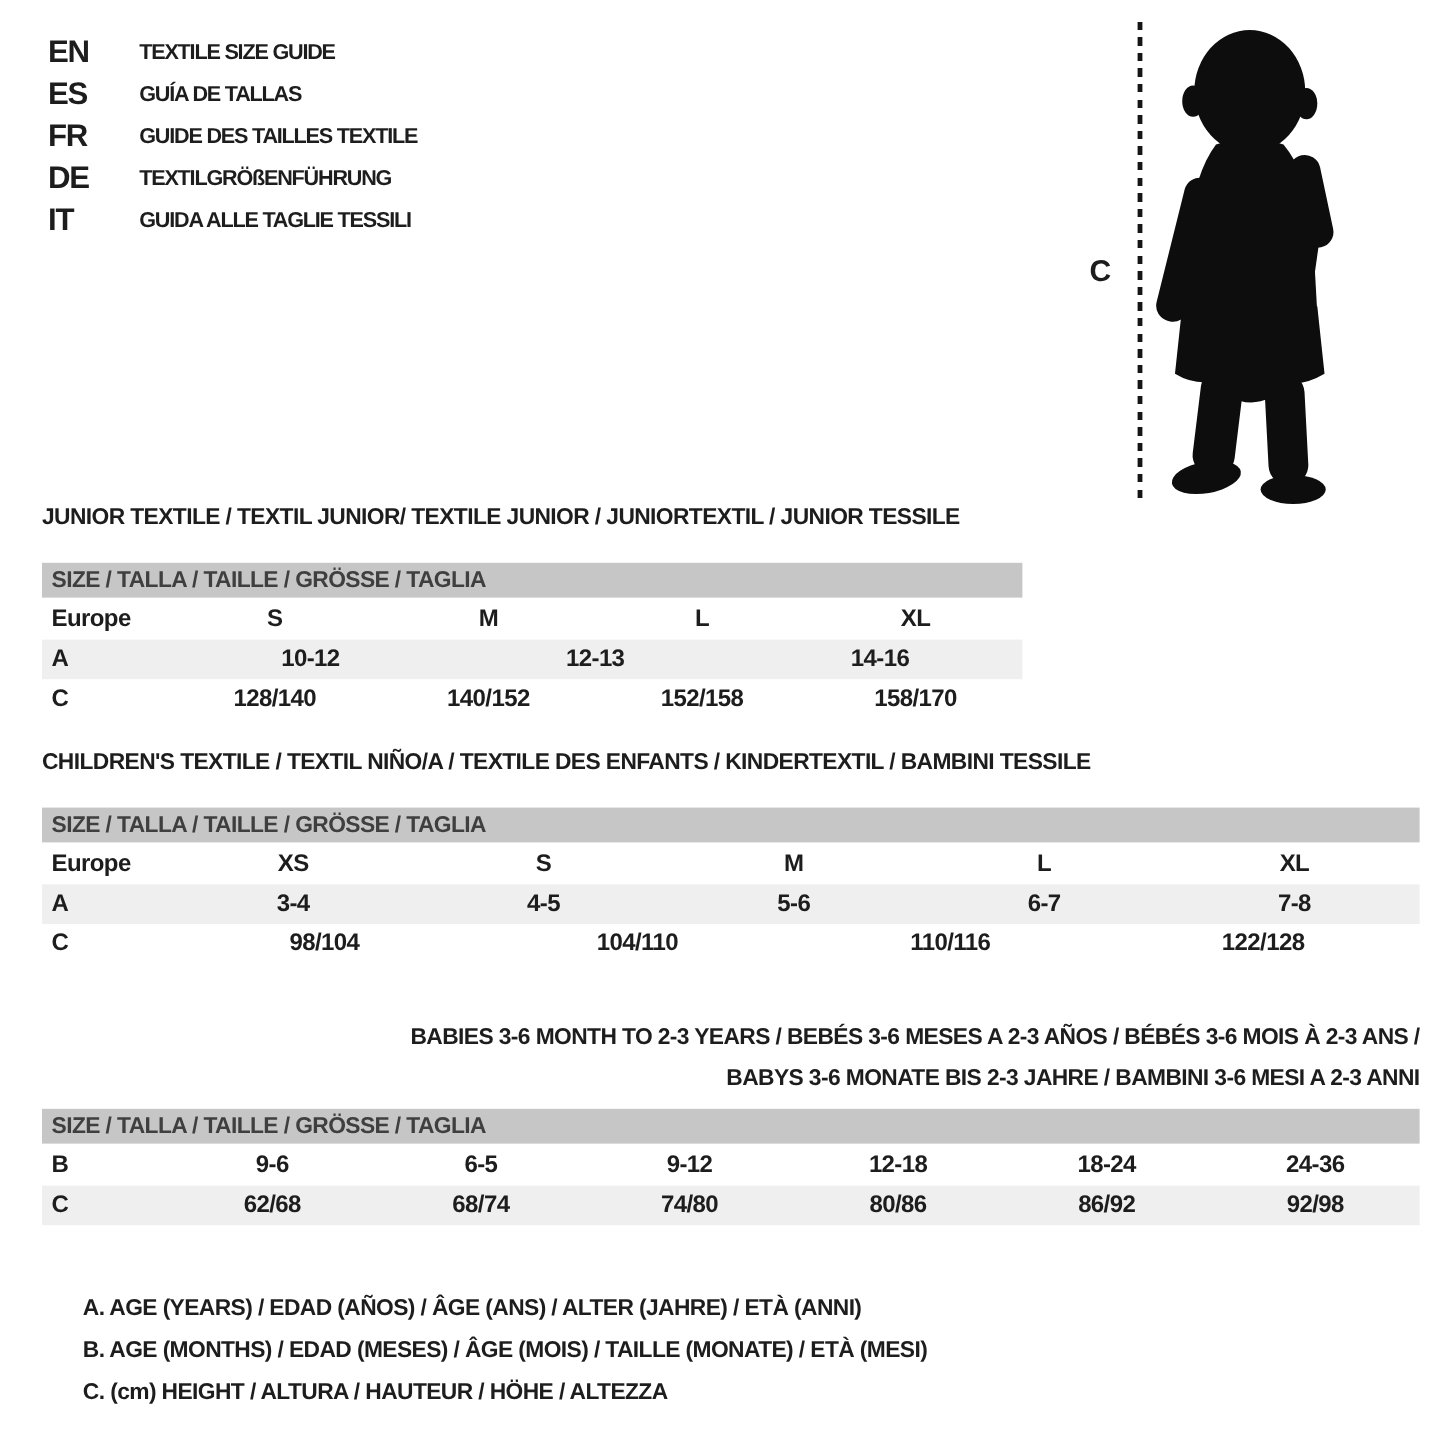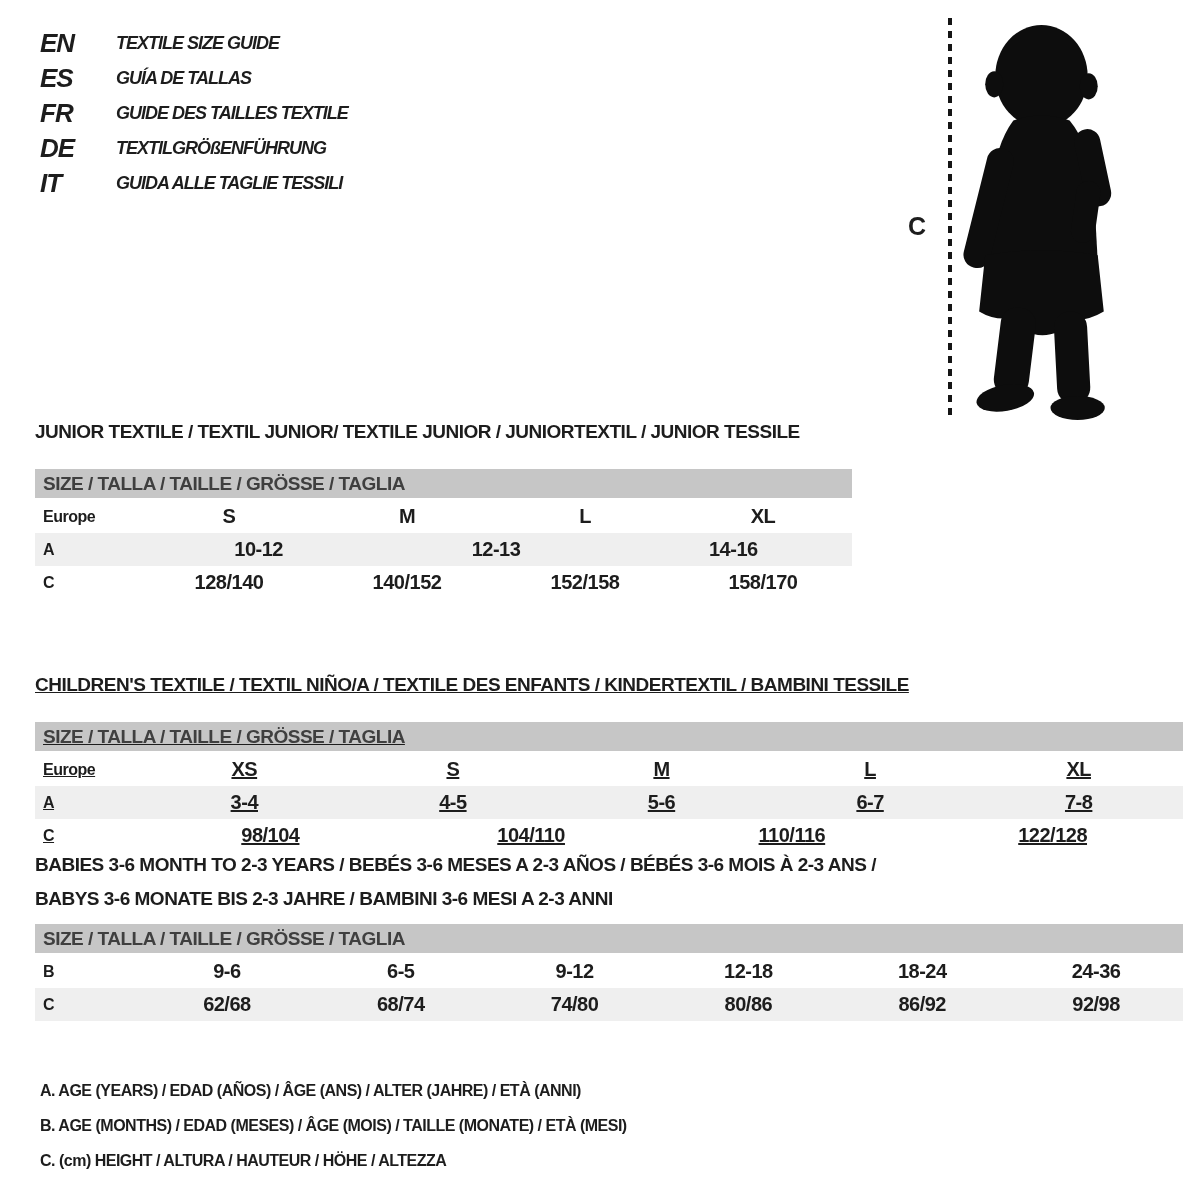--- a/index.html
+++ b/index.html
@@ -5,62 +5,62 @@
   html,body{margin:0;padding:0;}
   .page{
     position:relative;
     width:1200px;height:1200px;
     background:#ffffff;
     font-family:"Liberation Sans", sans-serif;
     color:var(--text,#1d1d1d);
     overflow:hidden;
   }
   
-  .lang-list{position:absolute;top:26px;left:40px;font-style:italic;}
+  .lang-list{position:absolute;top:26px;left:40px;}
   .lang-row{display:flex;height:35px;line-height:35px;}
   .lang-code{width:76px;font-size:26px;font-weight:bold;letter-spacing:-1px;}
   .lang-title{font-size:18px;font-weight:bold;letter-spacing:-1px;white-space:nowrap;}
 
   .figure{position:absolute;top:12px;left:900px;width:265px;height:410px;}
   .dash-line{
     position:absolute;left:48px;top:6px;width:4px;height:400px;
     background-image:repeating-linear-gradient(to bottom,#151515 0px,#151515 7px,transparent 7px,transparent 13px);
   }
   .c-label{position:absolute;left:8px;top:200px;font-size:25px;font-weight:bold;}
   .silhouette{position:absolute;left:60px;top:6px;width:178px;height:402px;}
 
   
   .section{position:absolute;left:35px;}
   .section-junior{top:420px;width:817px;}
-  .section-children{top:673px;width:1148px;text-decoration:underline;}
+  .section-children{top:624px;width:1148px;}
   .section-babies{top:848px;width:1148px;}
   .section-title{
     font-size:19px;font-weight:bold;letter-spacing:-0.5px;
     line-height:24px;white-space:nowrap;margin-bottom:25px;
   }
   .section-babies .section-title{line-height:34px;margin-bottom:0;}
-  .section-babies .title-wrap{margin-bottom:8px;}
+  .section-babies .title-wrap{margin-bottom:8px;text-align:right;}
   .size-header{
     height:29px;line-height:29px;background:var(--bar-bg,#c6c6c6);
     color:var(--bar-text,#3f3f3f);font-size:19px;font-weight:bold;
     letter-spacing:-0.5px;padding-left:8px;margin-bottom:2px;
   }
   .trow{display:flex;height:33px;line-height:33px;}
   .trow.shaded{background:var(--row-bg,#efefef);}
   .tlabel{
-    width:97px;padding-left:8px;font-size:16px;font-weight:bold;
+    width:97px;padding-left:8px;font-size:20px;font-weight:bold;
     letter-spacing:-0.5px;flex:none;
   }
   .tcell{flex:1;text-align:center;font-size:20px;font-weight:bold;letter-spacing:-0.5px;}
 
   
   .legend{position:absolute;top:1073px;left:40px;}
   .legend-line{
-    font-size:16px;font-weight:bold;letter-spacing:-0.5px;
-    line-height:35px;white-space:nowrap;
+    font-size:19px;font-weight:bold;letter-spacing:-0.5px;
+    line-height:35px;white-space:nowrap;margin-left:29px;
   }
 </style>
 </head>
 <body>
 
 <div class="page" style="--bar-bg: #c6c6c6; --bar-text: #3f3f3f; --row-bg: #efefef; --text: #1d1d1d;">
 
   <div class="lang-list">
     <div class="lang-row">
       <span class="lang-code">EN</span>

